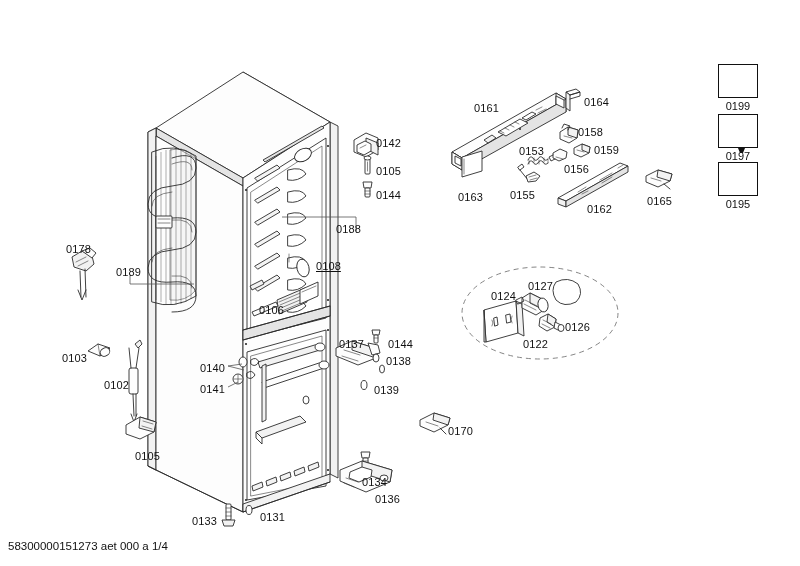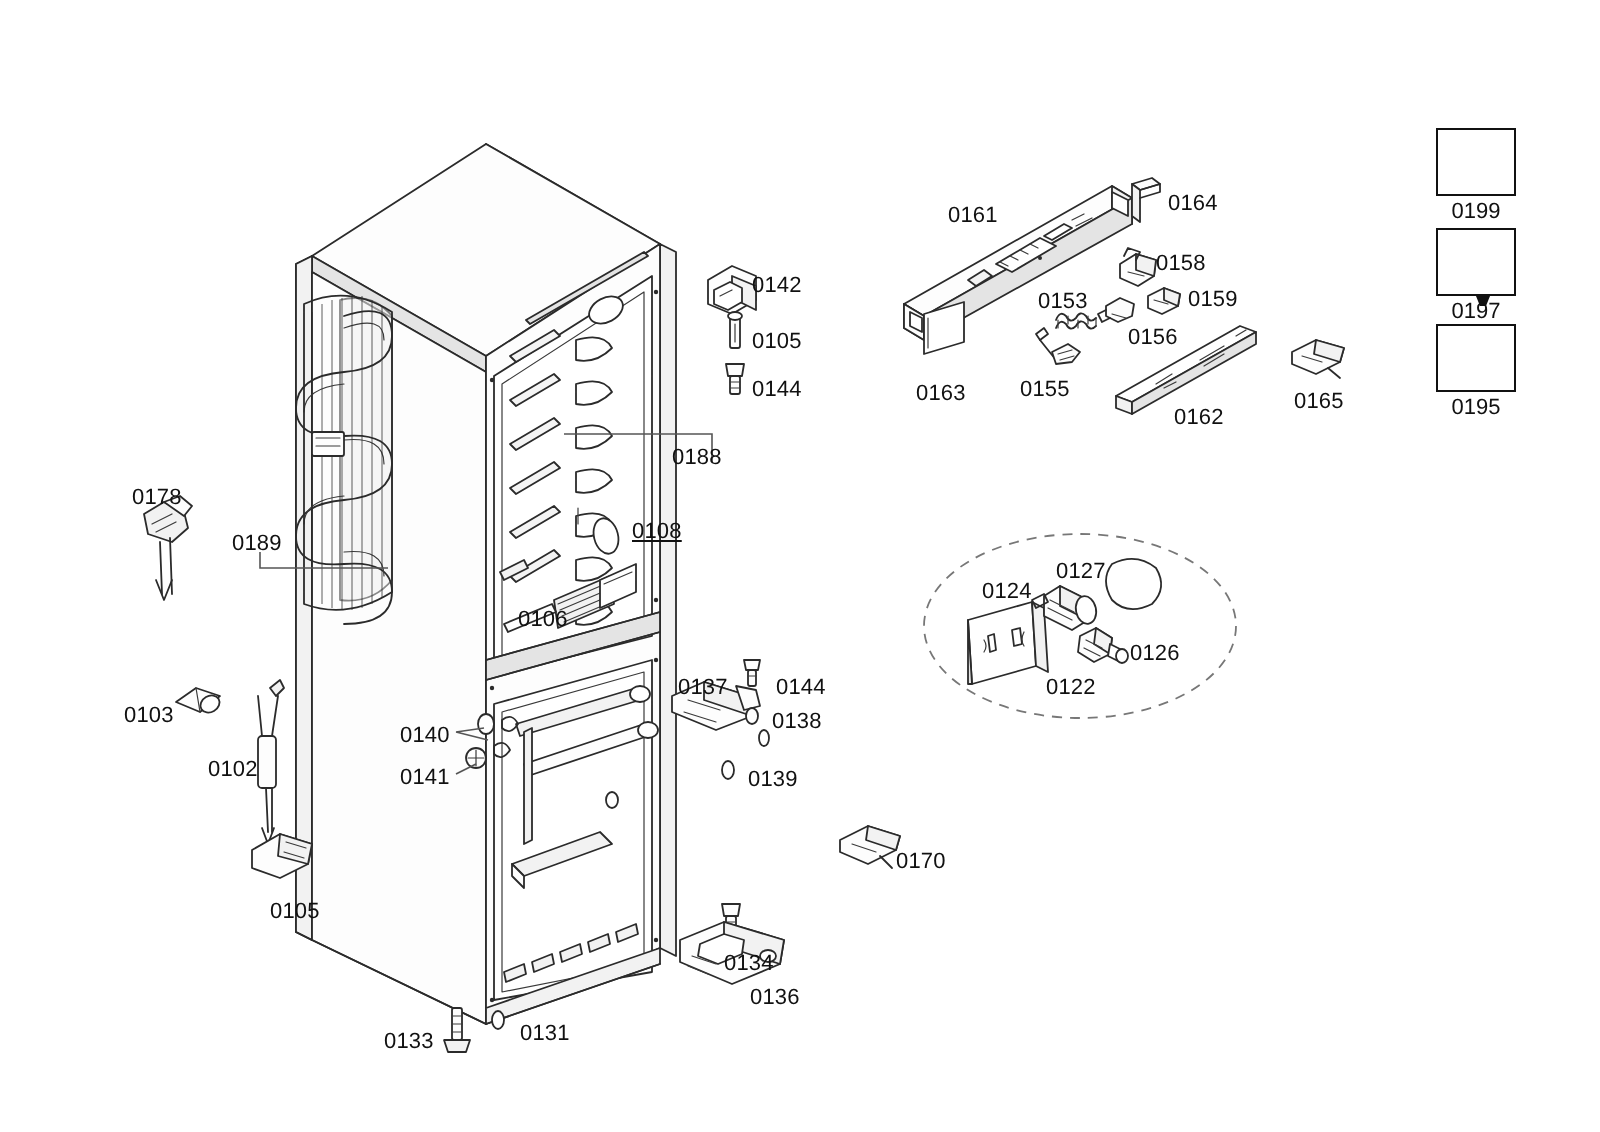--- a/index.html
+++ b/index.html
@@ -500,14 +500,15 @@
   <div class="lbl" style="left:458px;top:192px;">0163</div>
   <div class="lbl" style="left:510px;top:190px;">0155</div>
   <div class="lbl" style="left:587px;top:204px;">0162</div>
   <div class="lbl" style="left:647px;top:196px;">0165</div>
 
   <div class="lbl" style="left:491px;top:291px;">0124</div>
   <div class="lbl" style="left:528px;top:281px;">0127</div>
   <div class="lbl" style="left:565px;top:322px;">0126</div>
   <div class="lbl" style="left:523px;top:339px;">0122</div>
 
+  <div id="footer">58300000151273 aet 000 a 1/4</div>
 
 </div>
 
 </body></html>

